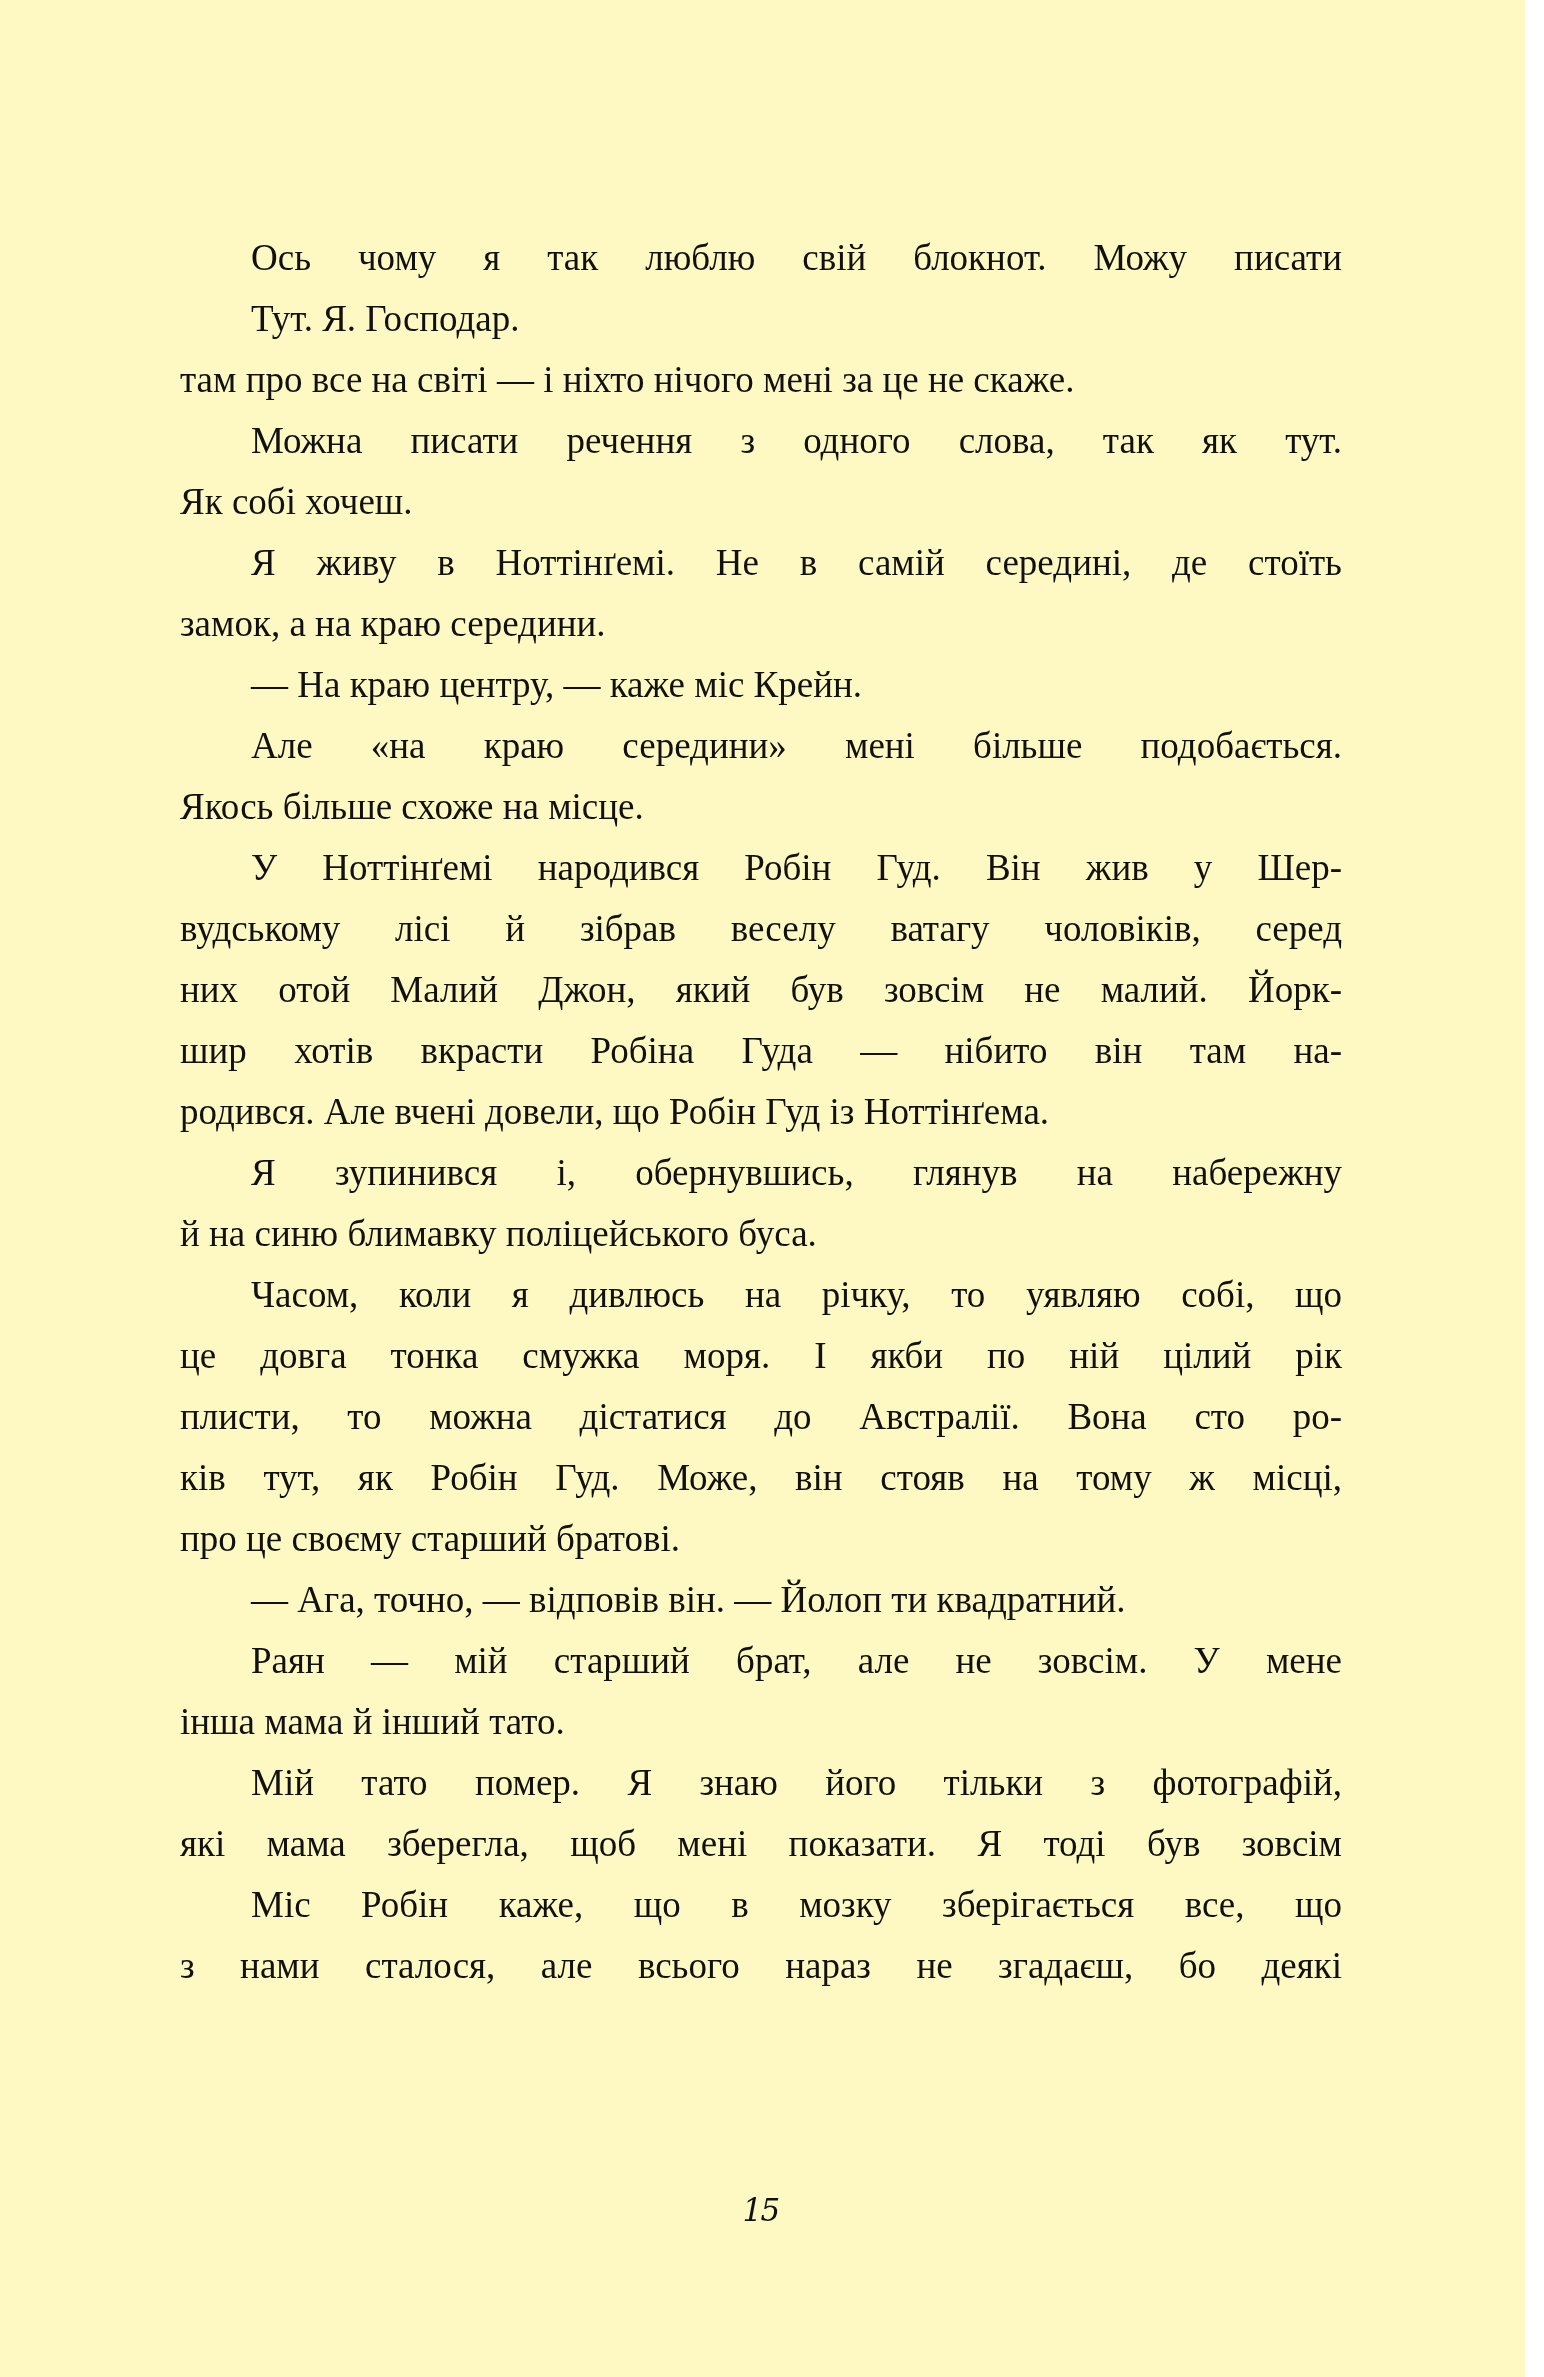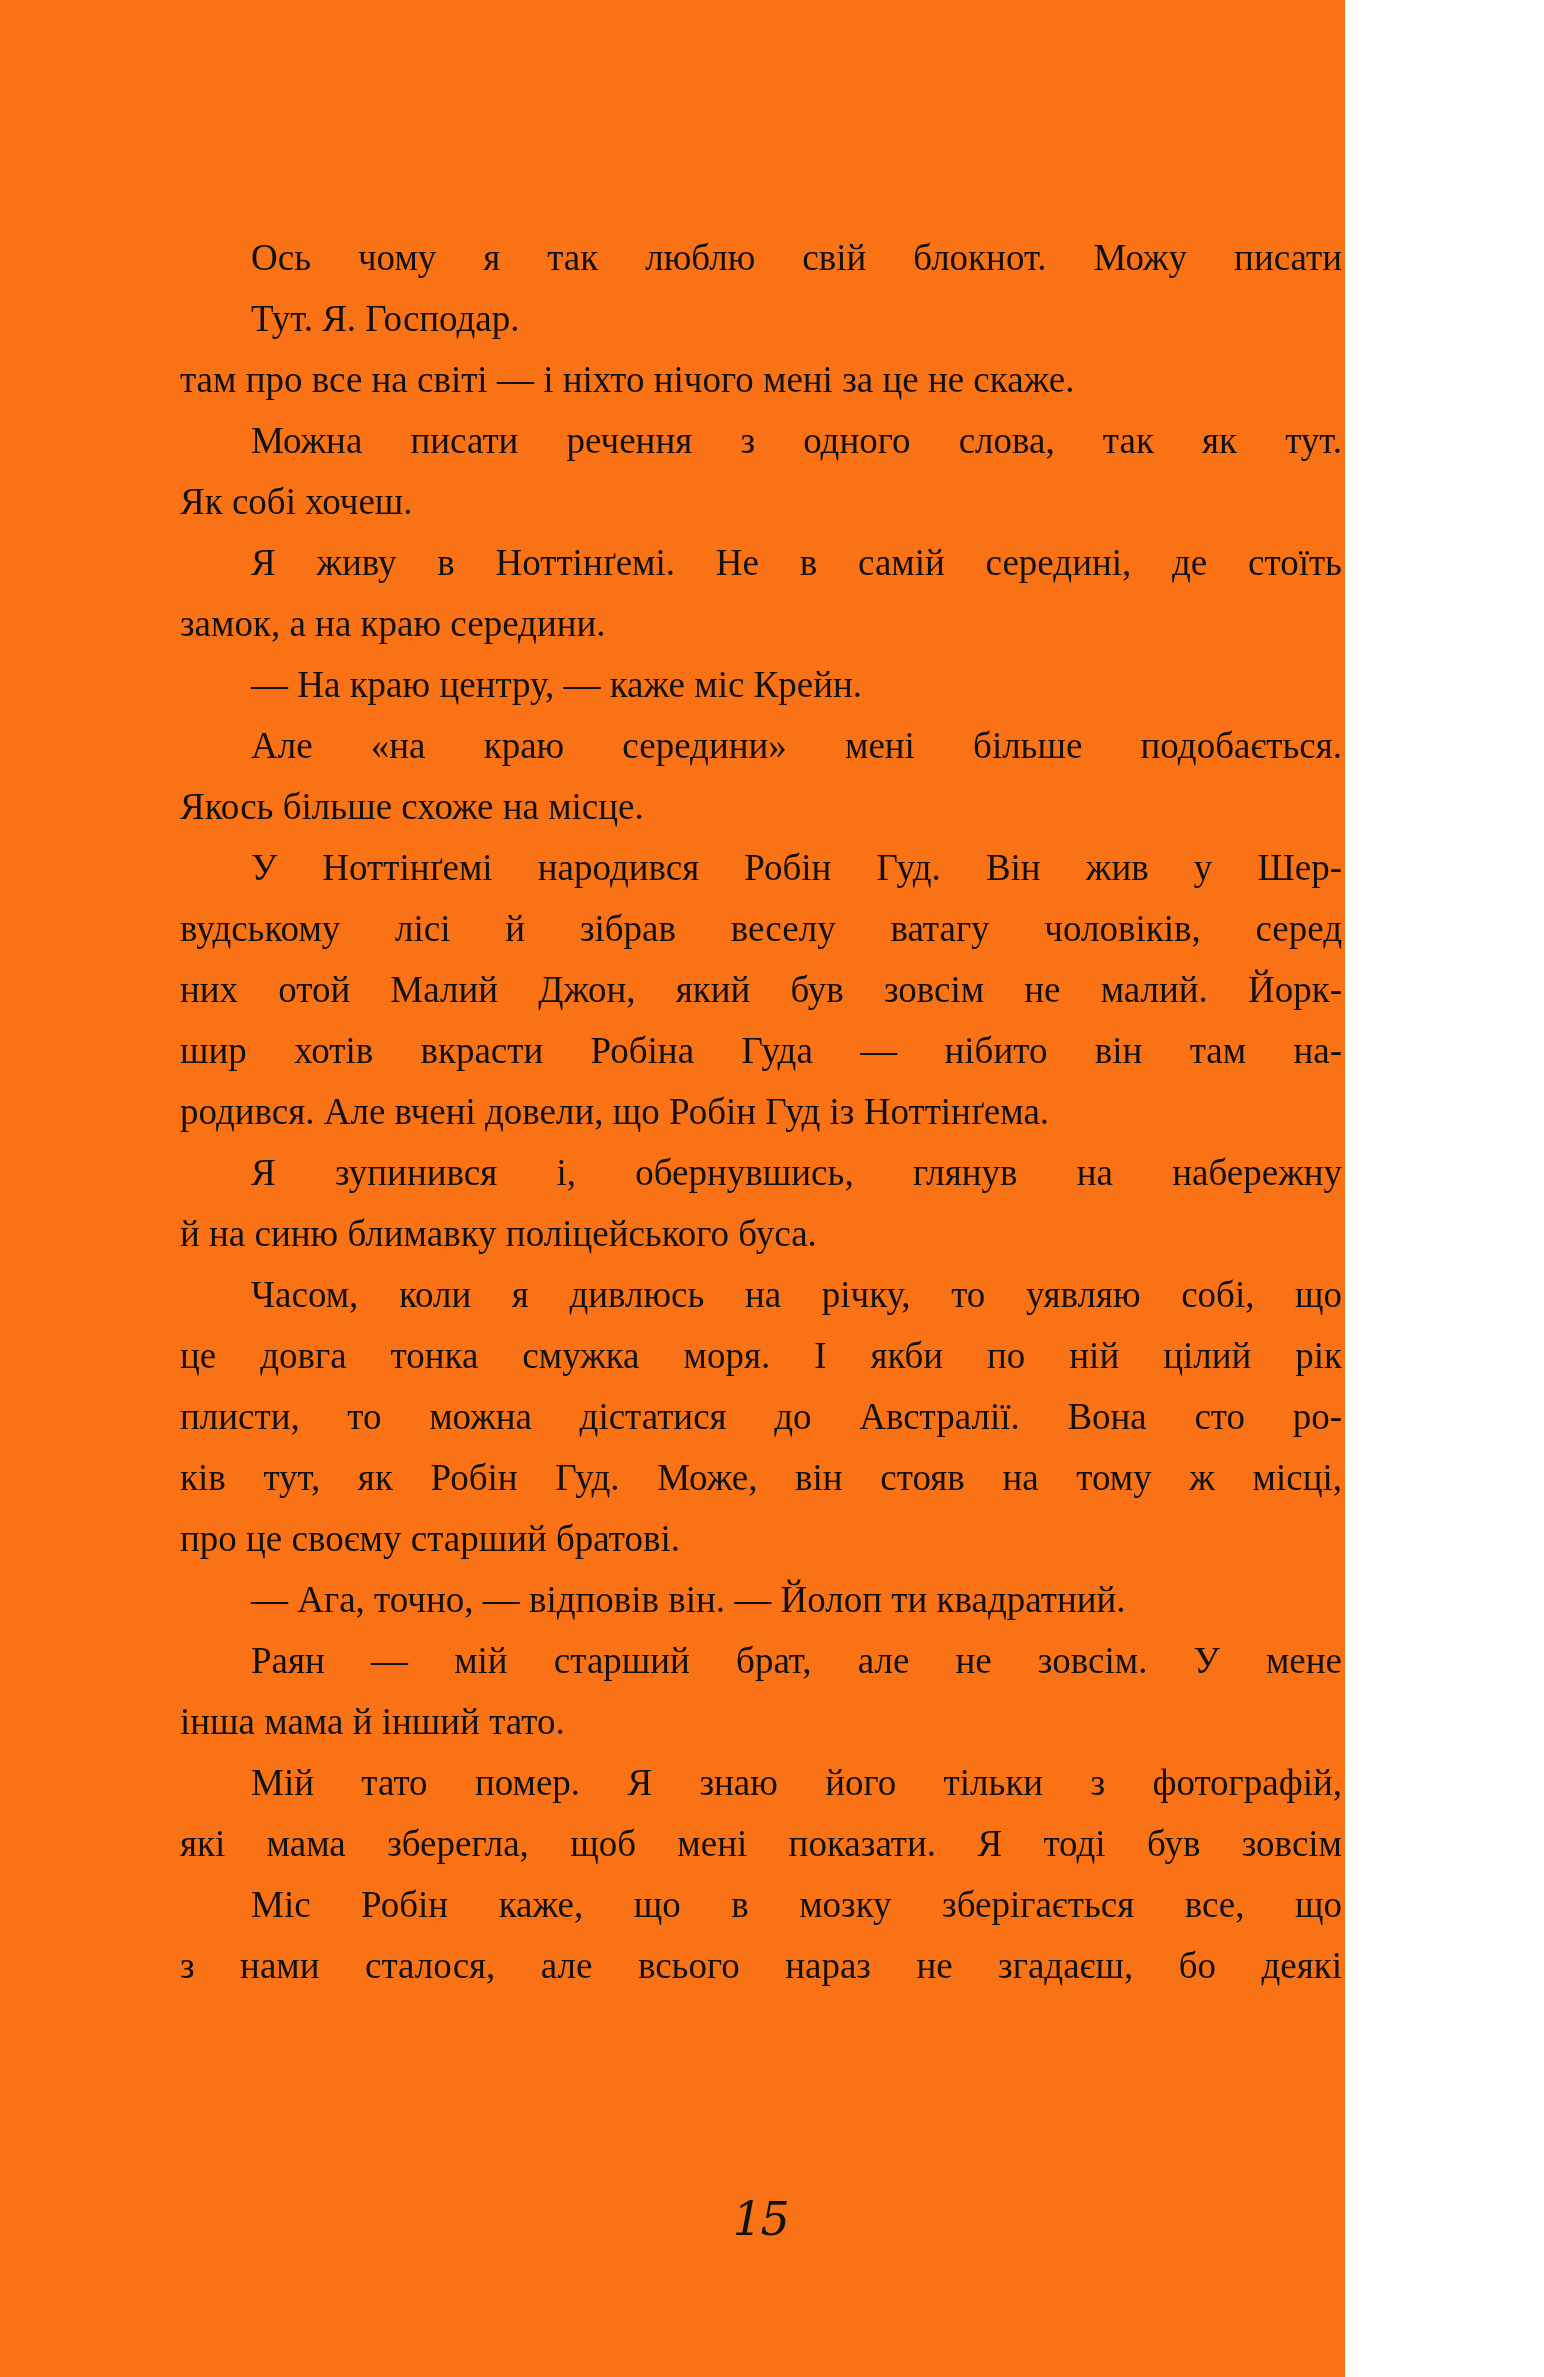--- a/index.html
+++ b/index.html
@@ -1,33 +1,33 @@
 <!DOCTYPE html>
 <html style="font-size:13px"><head>
 <meta charset="utf-8">
 <style>
   html, body { margin: 0; padding: 0; background: #ffffff; }
   body { width: 1545px; height: 2377px; position: relative; overflow: hidden; }
-  .page { position: absolute; left: 0; top: 0; width: 1345px; height: 2377px; background: #f97316; }
+  .page { position: absolute; left: 0; top: 0; width: 1525px; height: 2377px; background: #fef9c3; }
   .text-block {
     position: absolute; left: 180px; top: 227px; width: 1162px;
     font-family: "Liberation Serif", "DejaVu Serif", serif;
     font-size: 37px; line-height: 61px; color: #111111;
   }
   .line {
     display: block; height: 61px; white-space: nowrap;
     text-align: justify; text-align-last: justify;
   }
   .line.indent { padding-left: 71px; }
   .line.last { text-align: left; text-align-last: left; }
   .page-number {
     position: absolute; left: 0; width: 1521px; top: 2192px;
     text-align: center;
     font-family: "DejaVu Serif", "Liberation Serif", serif;
-    font-size: 46px; font-style: italic; color: #111111; letter-spacing: -1.6px;
+    font-size: 31px; font-style: italic; color: #111111; letter-spacing: -1.6px;
   }
 </style>
 </head>
 <body>
 
 <div class="page">
   <div class="text-block">
     <span class="line indent">Ось чому я так люблю свій блокнот. Можу писати</span>
     <span class="line indent last">Тут. Я. Господар.</span>
     <span class="line last">там про все на світі — і ніхто нічого мені за це не скаже.</span>

